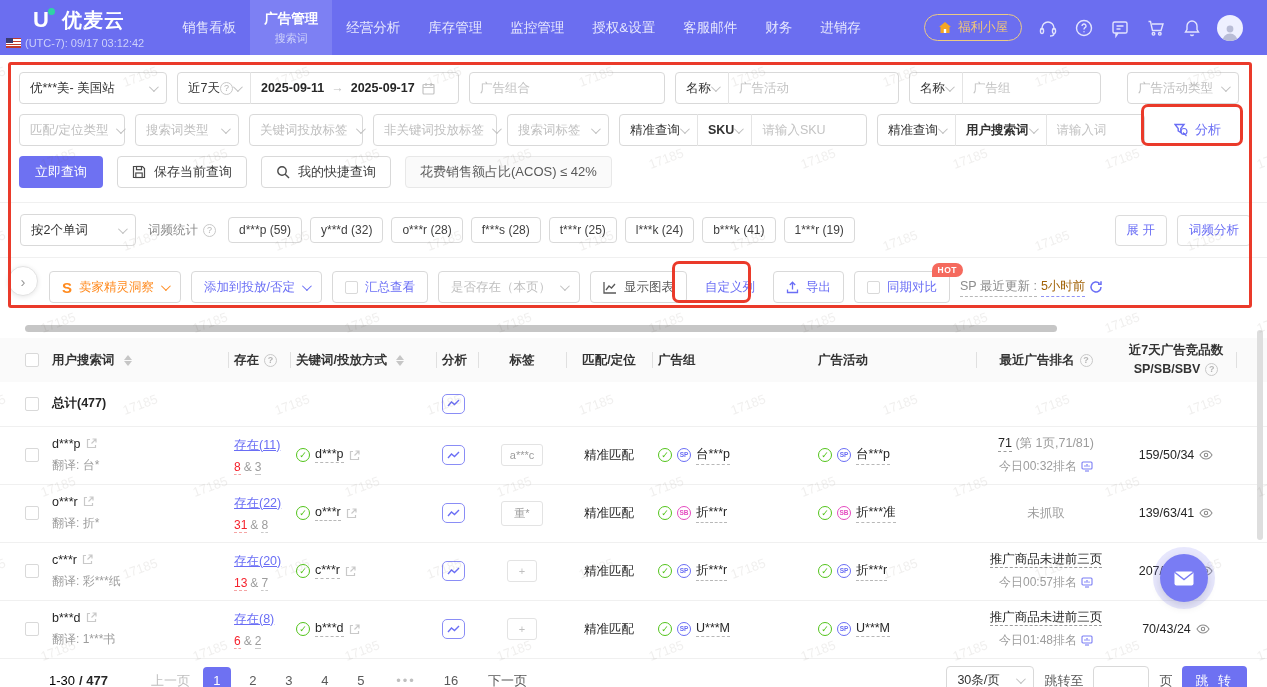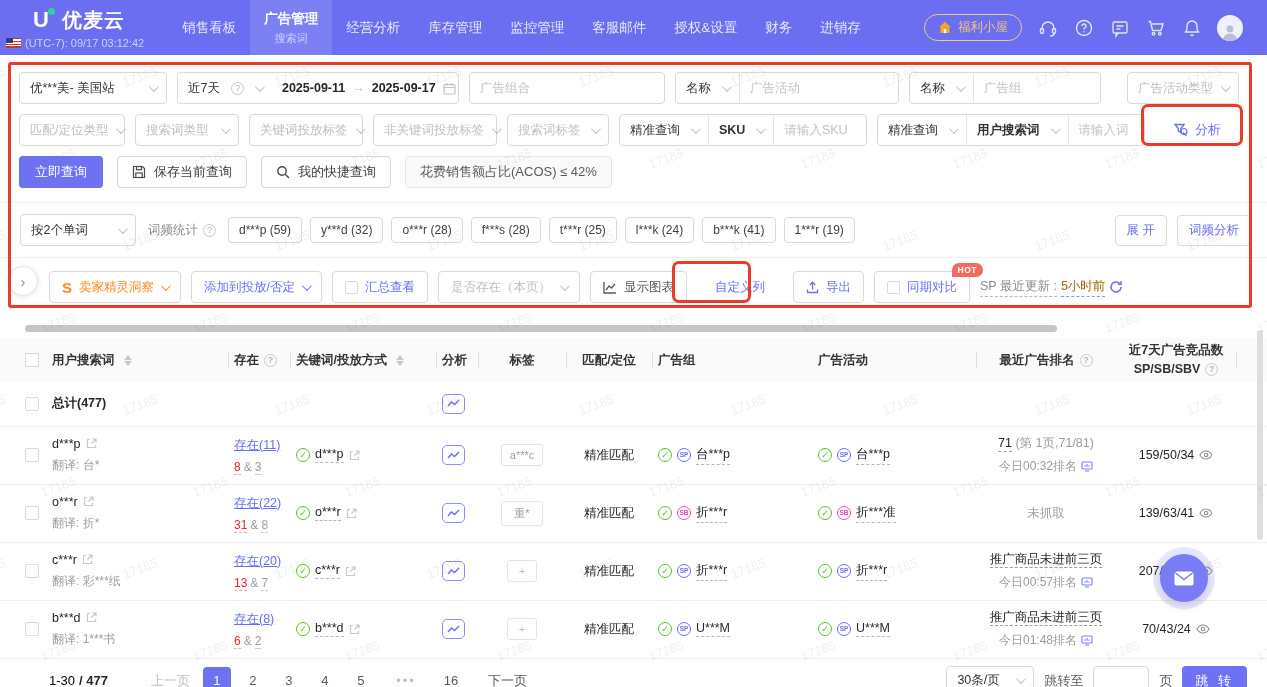--- a/index.html
+++ b/index.html
@@ -31,21 +31,21 @@
   
   .panel { padding-top:17px; position:relative; background:#fff; }
   .frow { display:flex; align-items:center; gap:10px; padding:0 16px 0 19px; margin-bottom:10px; }
   .sel, .inp, .grp { height:32px; border:1px solid #d9d9d9; border-radius:4px; background:#fff; display:flex; align-items:center; font-size:12.5px; color:#333; }
   .sel { justify-content:space-between; padding:0 10px; gap:8px; cursor:pointer; white-space:nowrap; }
   .sel.ph { color:#bfbfbf; }
   .caret { width:7px; height:7px; border-right:1.4px solid #bfbfbf; border-bottom:1.4px solid #bfbfbf; transform:rotate(45deg) translateY(-2px); flex:none; }
   .caret.orange { border-color:#ff8a1e; } .caret.purple { border-color:#6a6ef5; }
   .inp input { border:none; outline:none; width:100%; height:100%; font:inherit; padding:0 10px; color:#333; background:transparent; }
   .inp input::placeholder { color:#c3c3c3; }
-  .grp .seg { display:flex; align-items:center; gap:11px; padding:0 10px; height:100%; cursor:pointer; white-space:nowrap; }
+  .grp .seg { display:flex; align-items:center; gap:0; padding:0 10px; height:100%; cursor:pointer; white-space:nowrap; }
   .grp .vdiv { width:1px; height:32px; background:#e4e4e4; }
   .grp input { border:none; outline:none; font:inherit; padding:0 10px; color:#333; min-width:0; flex:1; background:transparent; }
   .grp input::placeholder { color:#c3c3c3; }
   .dates { display:flex; align-items:center; gap:7px; padding:0 10px; font-weight:bold; color:#262626; white-space:nowrap; }
   .dates .arr { color:#bfbfbf; font-weight:normal; }
   .qicon { width:13px; height:13px; border:1px solid #c9c9c9; border-radius:50%; color:#b5b5b5; font-size:9px; line-height:11px; text-align:center; flex:none; }
   .btn-primary { background:#6e71f2; color:#fff; border:none; border-radius:4px; height:32px; padding:0 16px; font-size:13px; display:flex; align-items:center; gap:6px; cursor:pointer; white-space:nowrap; }
   .btn-outline { background:#fff; border:1px solid #d9d9d9; border-radius:4px; height:32px; padding:0 14px; font-size:13px; color:#404040; display:flex; align-items:center; gap:8px; cursor:pointer; white-space:nowrap; }
   .chip-acos { background:#fafafa; border:1px solid #e8e8e8; border-radius:4px; height:32px; padding:0 14px; font-size:13px; color:#595959; display:flex; align-items:center; white-space:nowrap; }
   .analyze-btn { display:flex; align-items:center; gap:7px; color:#6a6ef5; font-size:13px; cursor:pointer; margin-left:auto; margin-right:30px; white-space:nowrap; }
@@ -163,24 +163,24 @@
     <div class="nav-item">
         <span class="nav-main">经营分析</span>
       </div>
     <div class="nav-item">
         <span class="nav-main">库存管理</span>
       </div>
     <div class="nav-item">
         <span class="nav-main">监控管理</span>
       </div>
     <div class="nav-item">
+        <span class="nav-main">授权&amp;设置</span>
+      </div>
+    <div class="nav-item">
         <span class="nav-main">客服邮件</span>
-      </div>
-    <div class="nav-item">
-        <span class="nav-main">授权&amp;设置</span>
       </div>
     <div class="nav-item">
         <span class="nav-main">财务</span>
       </div>
     <div class="nav-item">
         <span class="nav-main">进销存</span>
       </div>
   </nav>
   <div class="nav-right">
     <div class="welfare">
@@ -400,21 +400,21 @@
       <span>是否存在（本页）</span>
       <span class="caret"></span>
     </div>
     <div class="tbtn plain">
       <svg width="14" height="13" viewBox="0 0 14 13" fill="none" stroke="#595959" stroke-width="1.3">
           <path d="M1 1v11h12"></path>
           <path d="M3 9l3-4 2.5 2L12 3"></path>
         </svg>
       <span>显示图表</span>
     </div>
-    <div class="tbtn purple noborder" style="margin:0 10px;">
+    <div class="tbtn purple noborder" style="margin:0 0;">
       <span>自定义列</span>
     </div>
     <div class="tbtn purple">
       <svg width="13" height="13" viewBox="0 0 13 13" fill="none" stroke="#6a6ef5" stroke-width="1.3">
           <path d="M6.5 8.5V1.5M3.8 4 6.5 1.2 9.2 4"></path>
           <path d="M1.5 8.5v3h10v-3"></path>
         </svg>
       <span>导出</span>
     </div>
     <div class="tbtn purple">

